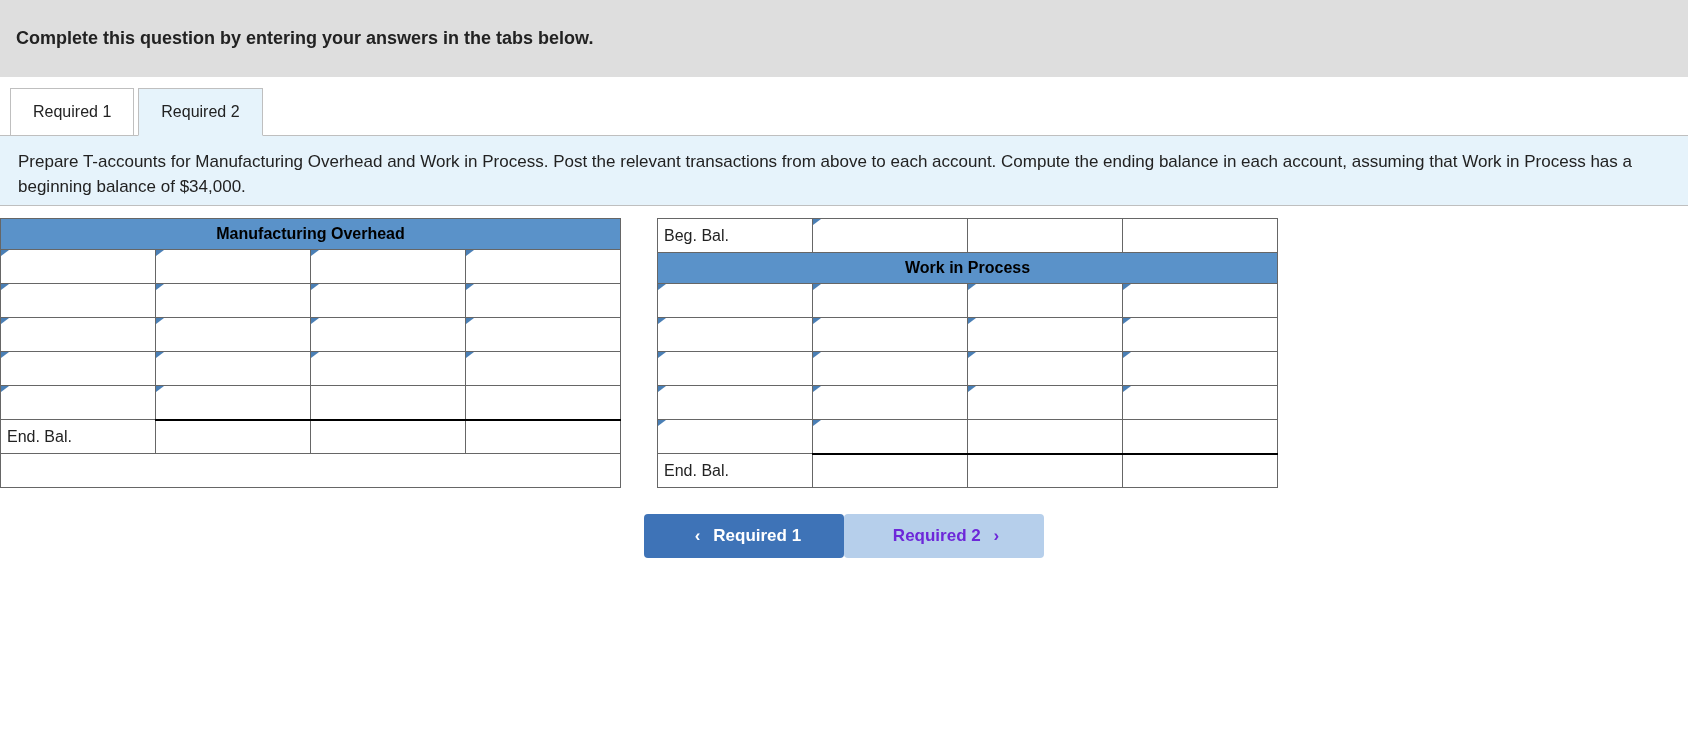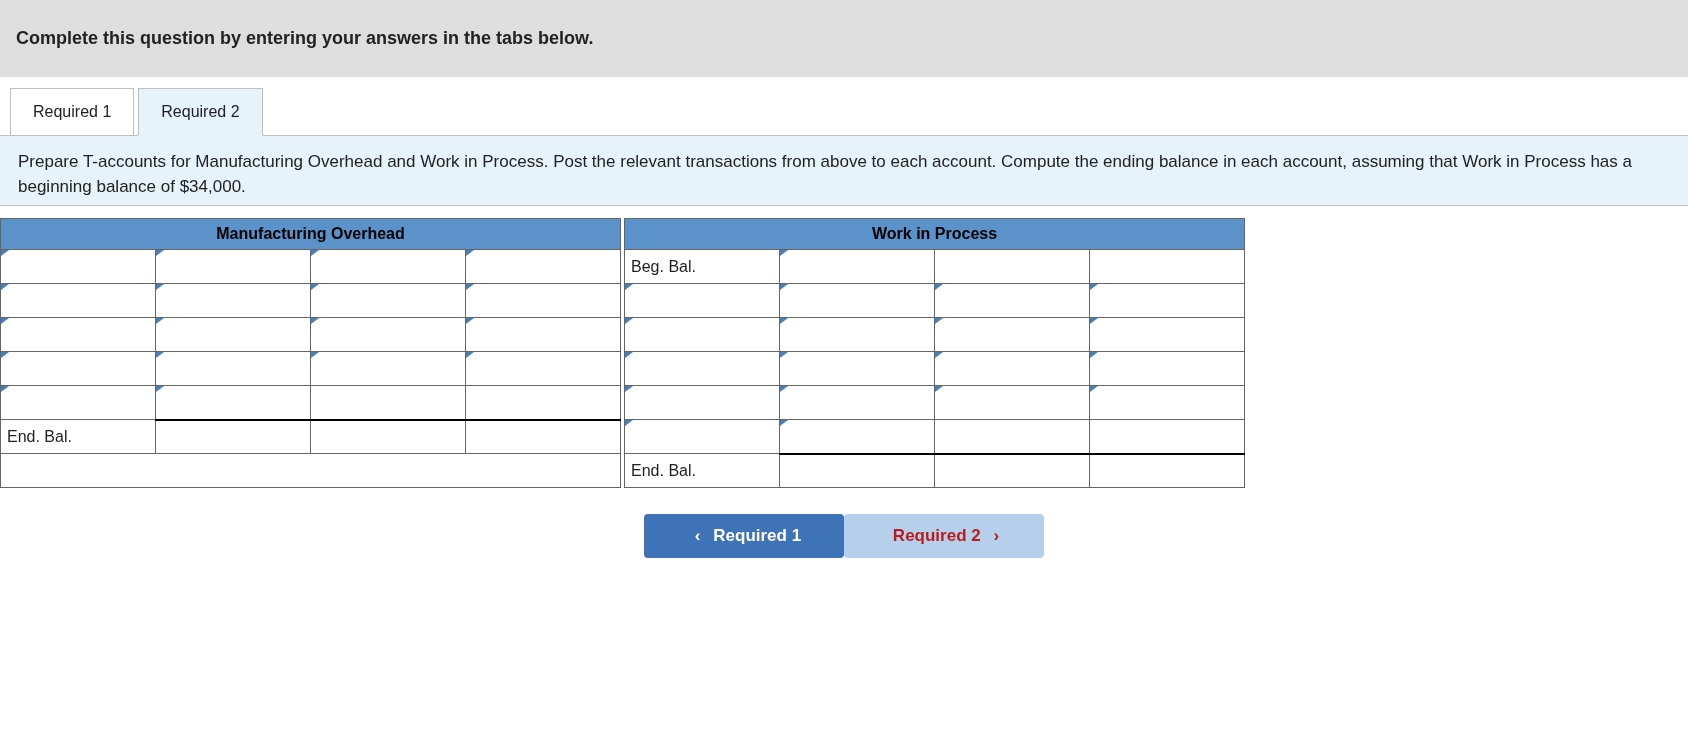--- a/index.html
+++ b/index.html
@@ -41,21 +41,21 @@
     background: #e6f3fb;
     border-top: 1px solid #bfbfbf;
     border-bottom: 1px solid #bfbfbf;
     padding: 14px 18px 6px 18px;
     font-size: 17px;
     line-height: 1.45;
     margin-bottom: 12px;
   }
   .tables-row {
     display: flex;
-    gap: 3px;
+    gap: 36px;
     align-items: flex-start;
   }
   table.taccount {
     border-collapse: collapse;
     table-layout: fixed;
   }
   table.taccount th.acct-title {
     background: #5a92c9;
     color: #000;
     font-weight: bold;
@@ -93,21 +93,21 @@
     min-width: 200px;
     text-align: center;
     padding: 12px 24px;
     border-radius: 4px;
     font-size: 17px;
     font-weight: bold;
     cursor: pointer;
     user-select: none;
   }
   .navbtn.prev { background:#3e73b7; color:#fff; }
-  .navbtn.next { background:#b6cfeb; color:#b91c1c; cursor:default;padding-left:36px; }
+  .navbtn.next { background:#b6cfeb; color:#6d28d9; cursor:default;padding-left:36px; }
   .navbtn .chev { font-weight: bold; margin: 0 8px; }
 </style>
 </head>
 <body>
 
 <div class="banner">Complete this question by entering your answers in the tabs below.</div>
 
 <div class="tabstrip">
   <div class="tab">Required 1</div>
   <div class="tab active">Required 2</div>
@@ -172,28 +172,28 @@
 
   <table class="taccount" style="width:620px;">
     <colgroup>
       <col style="width:155px">
         <col style="width:155px">
       <col style="width:155px">
         <col style="width:155px">
     </colgroup>
     <tbody>
         <tr>
+      <td class="label">Beg. Bal.</td>
+      <td class="entry"></td>
+      <td class=""></td>
+      <td class=""></td>
+    </tr>
+    <tr>
           <th class="acct-title" colspan="4">Work in Process</th>
         </tr>
-    <tr>
-      <td class="label">Beg. Bal.</td>
-      <td class="entry"></td>
-      <td class=""></td>
-      <td class=""></td>
-    </tr>
     <tr>
       <td class="entry"></td>
       <td class="entry"></td>
       <td class="entry"></td>
       <td class="entry"></td>
     </tr>
     <tr>
       <td class="entry"></td>
       <td class="entry"></td>
       <td class="entry"></td>

